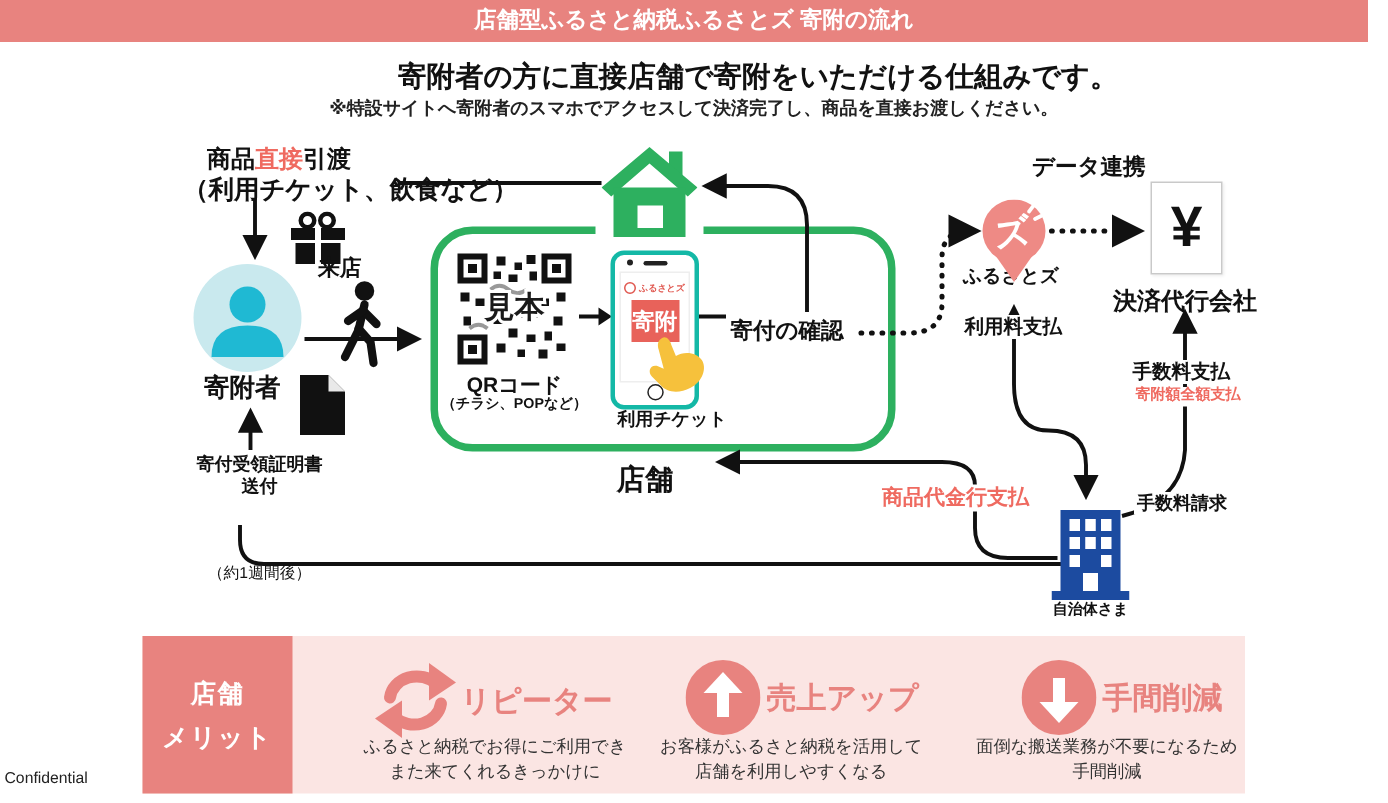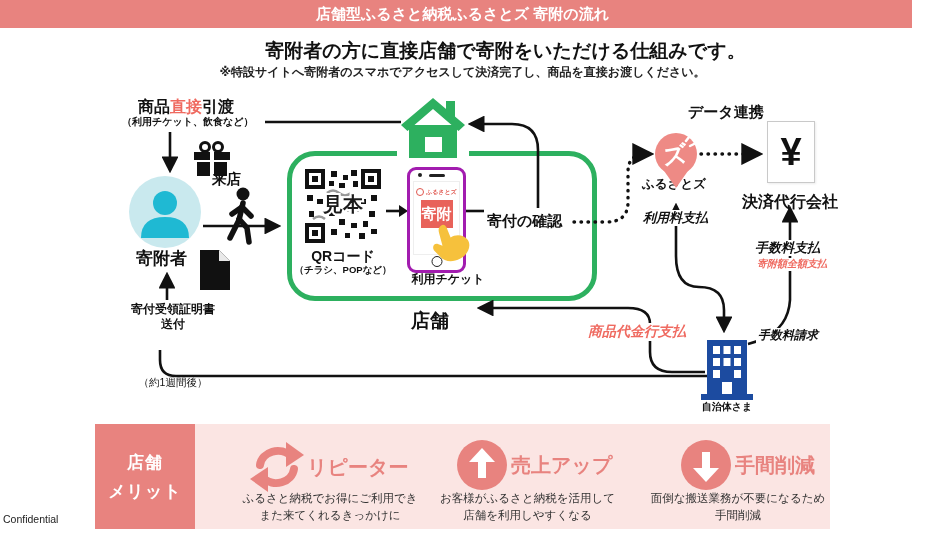--- a/index.html
+++ b/index.html
@@ -1,35 +1,35 @@
 <!DOCTYPE html>
 <html><head>
 <meta charset="utf-8">
 <style>
   html,body{margin:0;padding:0;background:#fff;}
   body{font-family:"Liberation Sans","DejaVu Sans",sans-serif;}
   #stage{position:relative;width:912px;height:535px;background:#fff;overflow:hidden;}
   .abs{position:absolute;}
   .lbl{position:absolute;font-weight:bold;color:#111;white-space:nowrap;line-height:1.25;}
   .ctr{text-align:center;}
-  .wbg{background:#fff;padding:0 2px;font-style:italic;}
+  .wbg{background:#fff;padding:0 2px;}
   .red{color:#ef6a60;}
   
   #hdr{position:absolute;left:0;top:0;width:925px;height:28px;background:#e8837f;
        color:#fff;font-weight:bold;font-size:15px;text-align:center;line-height:28px;}
   #title{position:absolute;left:0;top:38px;width:925px;text-align:center;
          font-size:19px;font-weight:bold;color:#111;padding-left:43px;}
   #subtitle{position:absolute;left:0;top:64px;width:925px;text-align:center;
             font-size:12px;font-weight:bold;color:#222;}
   
   #greenbox{position:absolute;left:287px;top:151px;width:300px;height:140px;
             border:5px solid #2db05f;border-radius:28px;background:#fff;}
   
   #phone{position:absolute;left:407px;top:167px;width:53px;height:100px;background:#fff;
-         border:3px solid #a21caf;border-radius:9px;z-index:4;}
+         border:3px solid #14b8a6;border-radius:9px;z-index:4;}
   #phone .spk{position:absolute;top:4px;left:50%;transform:translateX(-50%);width:16px;height:3px;
               background:#222;border-radius:2px;}
   #phone .cam{position:absolute;top:3px;left:8px;width:4px;height:4px;background:#222;border-radius:50%;}
   #phone .scr{position:absolute;left:3px;right:3px;top:11px;bottom:15px;border:1px solid #eee;
               display:flex;flex-direction:column;align-items:center;}
   #phone .logo{margin-top:6px;font-size:6px;font-weight:bold;color:#e0574f;white-space:nowrap;}
   #phone .donate{margin-top:3px;width:32px;height:28px;background:#e8625a;color:#fff;
                  font-size:15px;font-weight:bold;display:flex;align-items:center;justify-content:center;}
   #phone .home{position:absolute;bottom:3px;left:50%;transform:translateX(-50%);width:9px;height:9px;
                border:1.5px solid #222;border-radius:50%;}
@@ -83,21 +83,21 @@
     </g>
     <g stroke="#111" stroke-width="3.4" fill="none" stroke-linecap="round" stroke-dasharray="0.5 6.5">
       <path d="M574,222 H606 Q628,222 628,202 V172 Q628,154 646,154 H650" marker-end="url(#ah)"></path>
       <path d="M701,154 H759" marker-end="url(#ah)"></path>
     </g>
   </svg>
 
   <div class="lbl" style="left:138px;top:97px;font-size:16px;z-index:2;">
     <span>商品</span><span class="red">直接</span><span>引渡</span>
   </div>
-  <div class="lbl" style="left:122px;top:116px;font-size:10px;z-index:2;">（利用チケット、飲食など）</div>
+  <div class="lbl" style="left:122px;top:116px;font-size:17px;z-index:2;">（利用チケット、飲食など）</div>
 
   <svg class="abs" style="left:193px;top:141px;z-index:2;" width="38" height="36" viewBox="0 0 38 36">
     <circle cx="12" cy="6" r="4.5" fill="none" stroke="#111" stroke-width="3"></circle>
     <circle cx="25" cy="6" r="4.5" fill="none" stroke="#111" stroke-width="3"></circle>
     <rect x="1" y="11" width="36" height="8" fill="#111"></rect>
     <rect x="4" y="21" width="30" height="14" fill="#111"></rect>
     <rect x="17" y="11" width="4" height="24" fill="#fff"></rect>
   </svg>
 
   <div id="avatar">

